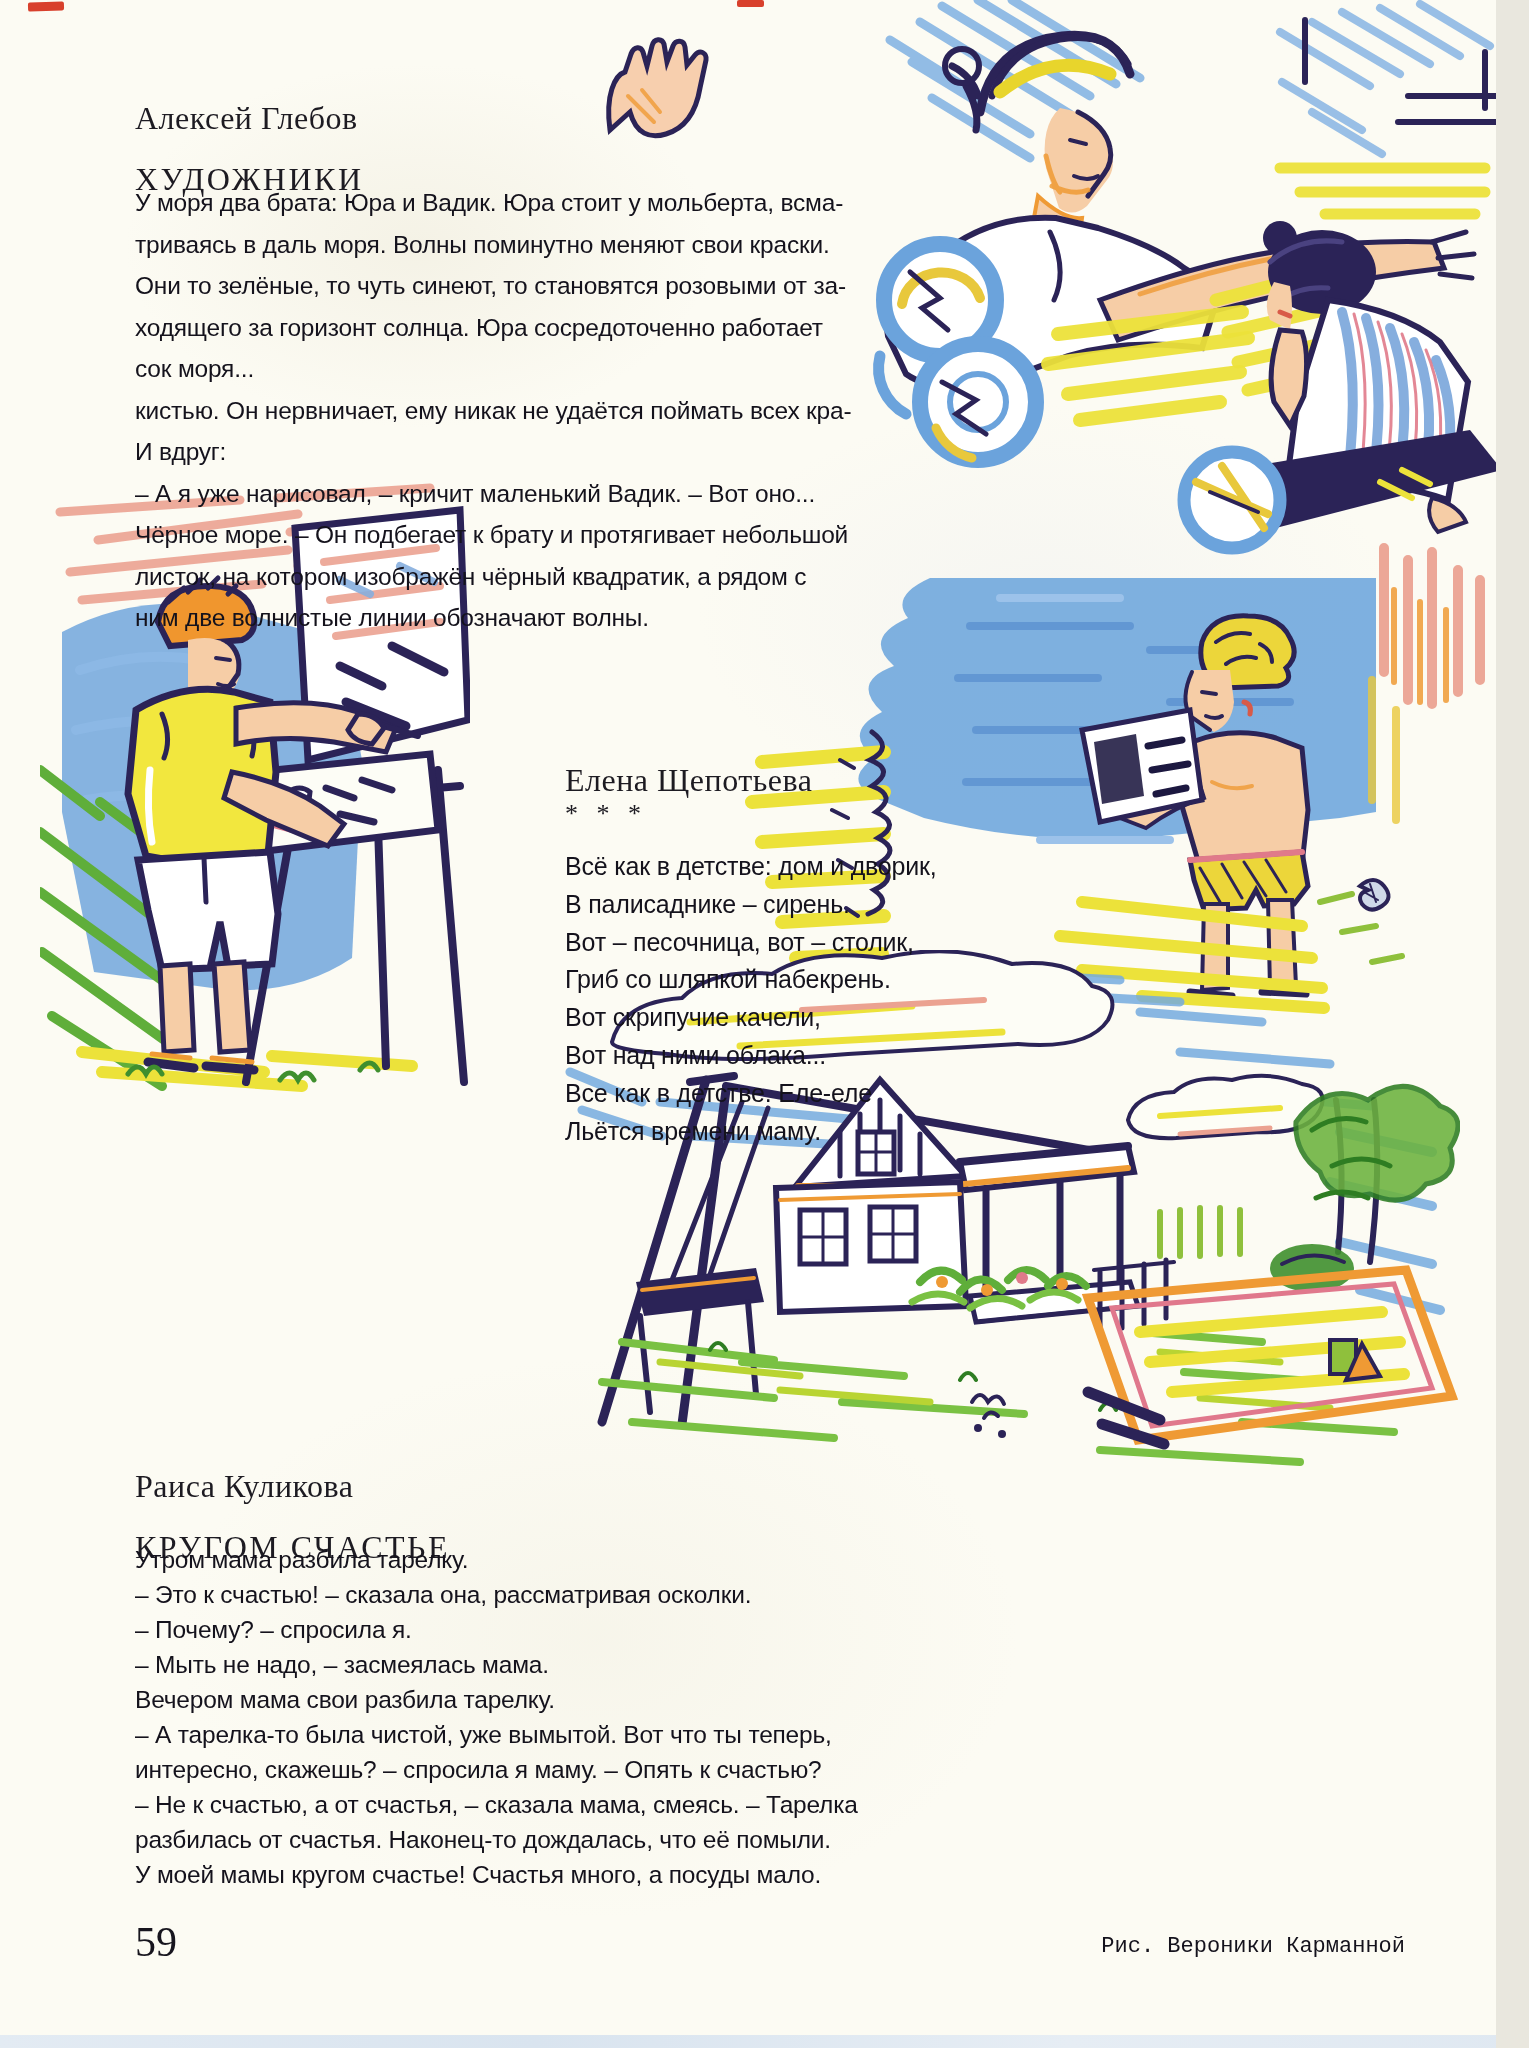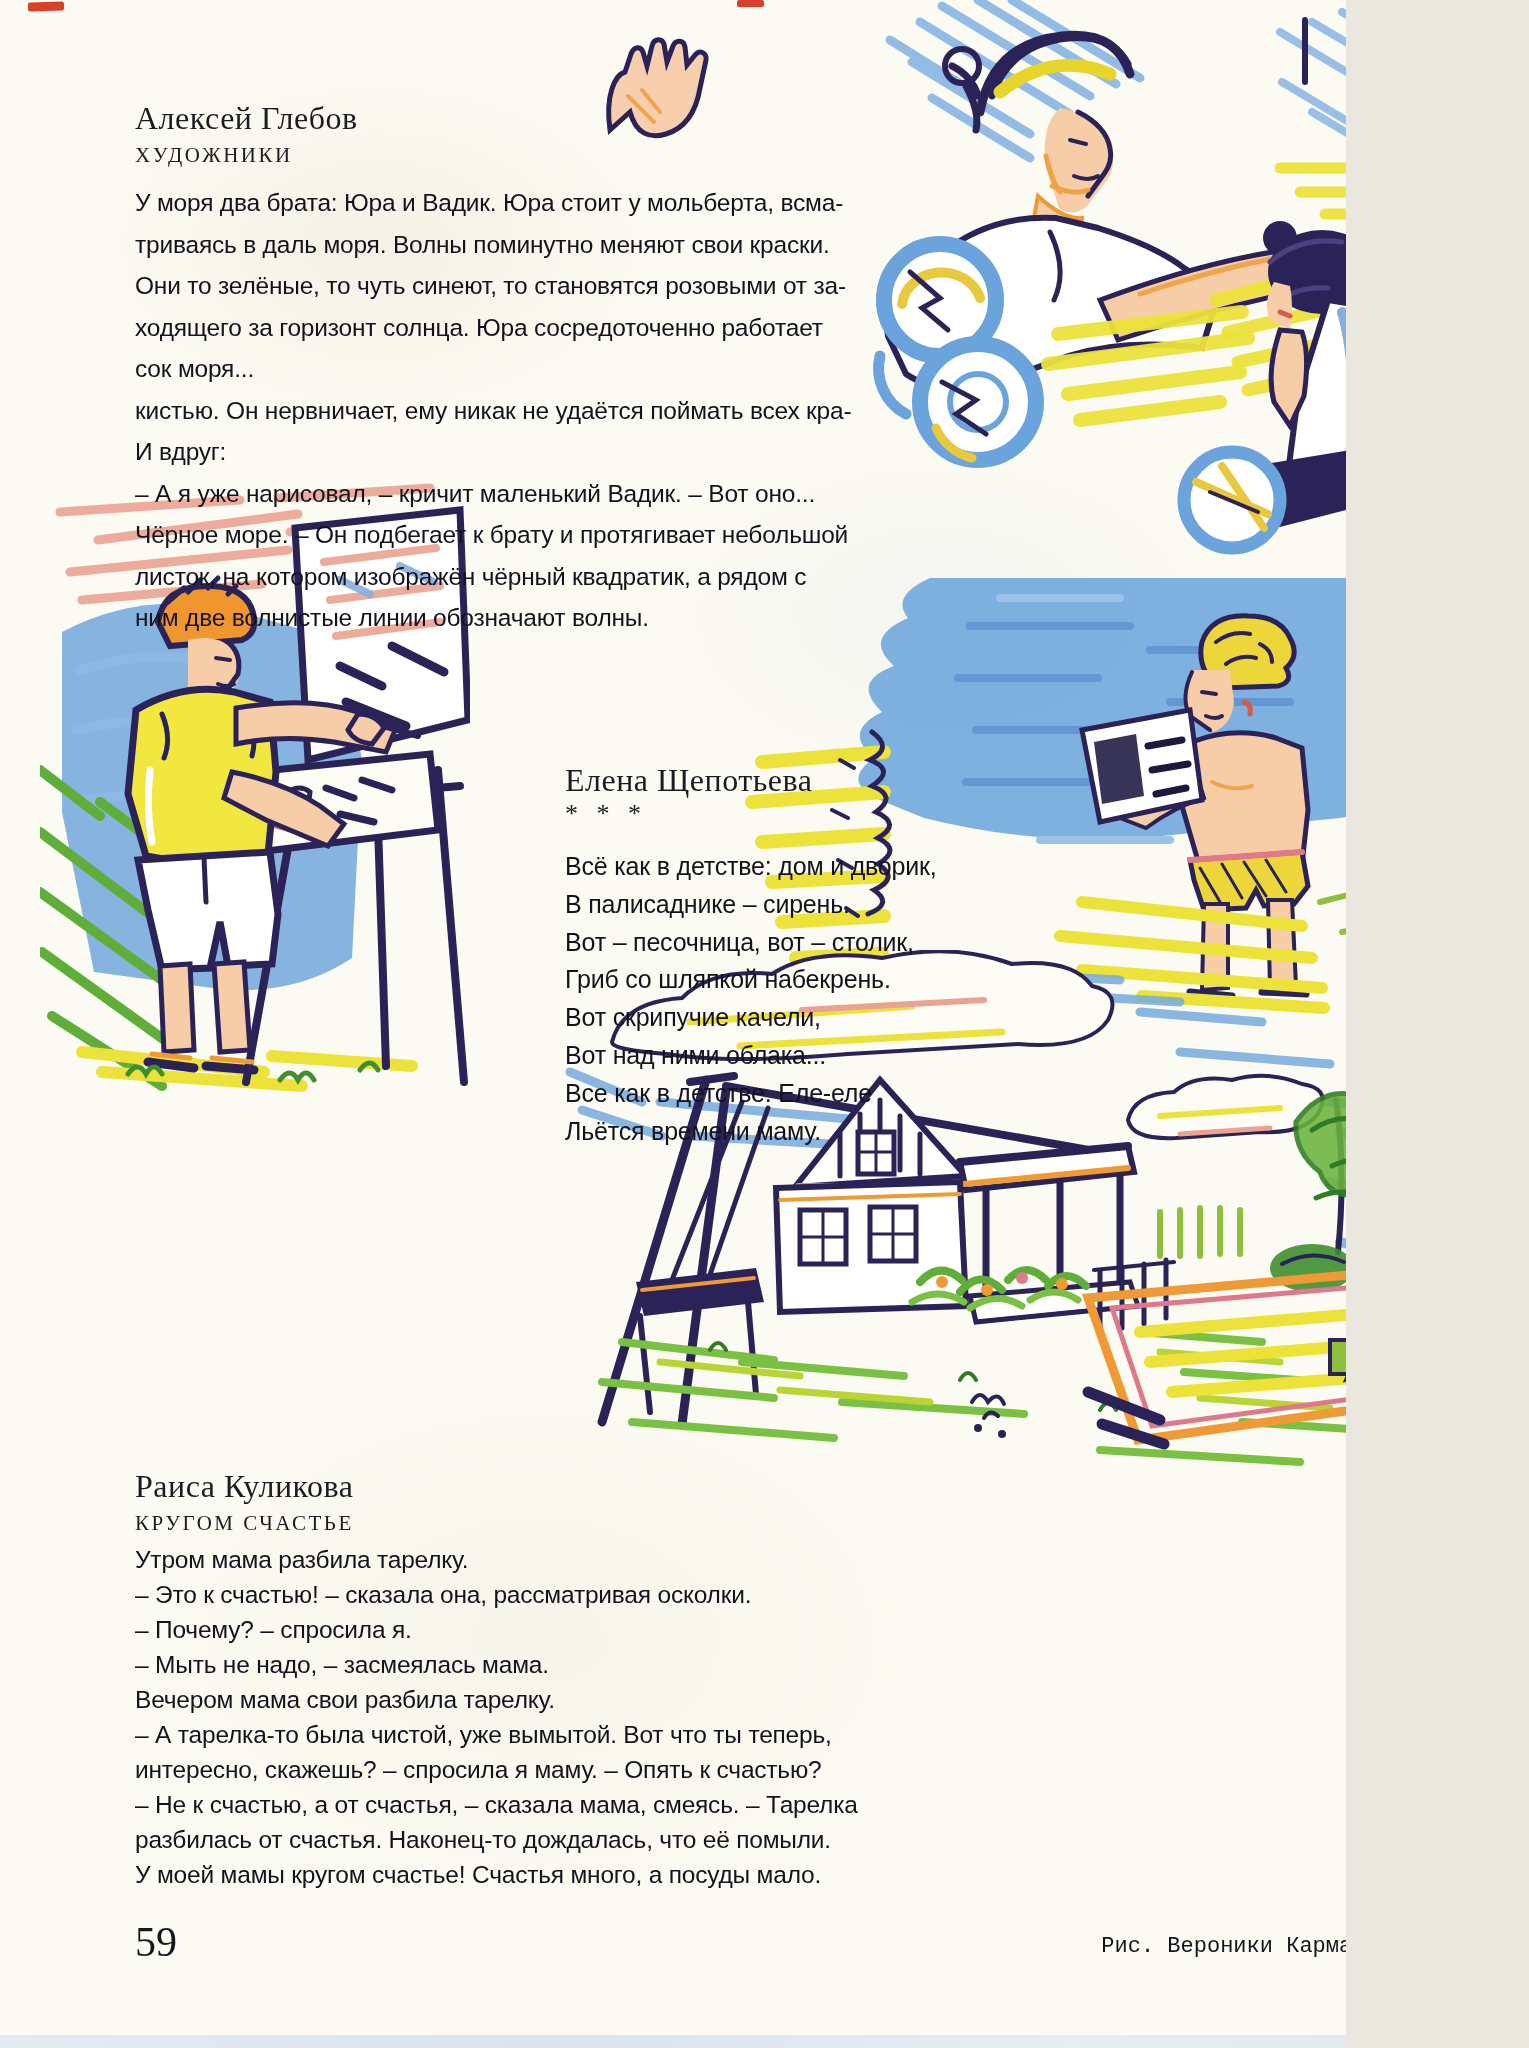--- a/index.html
+++ b/index.html
@@ -1,38 +1,38 @@
 <!DOCTYPE html>
 <html><head>
 <meta charset="utf-8">
 <style>
   * { margin:0; padding:0; box-sizing:border-box; }
   html,body { width:1529px; height:2048px; }
   body { font-family:"Liberation Sans", sans-serif; background:#e9e7de; }
   .page {
-    position:relative; width:1346px; height:2048px; overflow:hidden;
+    position:relative; width:1496px; height:2048px; overflow:hidden;
     background:#fcfbf3;
   }
   
   .page::before{
     content:""; position:absolute; inset:0;
     background:
       radial-gradient(420px 260px at 28% 12%, rgba(230,225,205,.35), transparent 70%),
       radial-gradient(500px 300px at 70% 30%, rgba(225,228,238,.25), transparent 70%),
       radial-gradient(600px 400px at 40% 80%, rgba(235,232,215,.3), transparent 70%);
     pointer-events:none;
   }
   .abs { position:absolute; }
   .author {
     font-family:"Liberation Serif", serif; font-size:32px; color:#1d1b22;
     letter-spacing:.5px;
   }
   .story-title {
-    font-family:"Liberation Serif", serif; font-size:21px; color:#1d1b22;
-    letter-spacing:2.5px; margin-top:6px;
+    font-family:"Liberation Serif", serif; font-size:32px; color:#1d1b22;
+    letter-spacing:2.5px; margin-top:24px;
   }
   .body-text { color:#14121c; }
   .body-text .line { white-space:nowrap; }
   .story1-text { font-size:24.5px; line-height:41.5px; letter-spacing:-.2px; width:700px; }
   .poem-text   { font-size:25px;   line-height:37.8px; letter-spacing:-.2px; width:470px; }
   .story2-text { font-size:24.5px; line-height:35px;   letter-spacing:-.2px; width:800px; }
   .poem-stars { font-family:"Liberation Serif", serif; font-size:26px; color:#1d1b22; letter-spacing:6px; }
   .page-number { font-family:"Liberation Serif", serif; font-size:42px; color:#17151e; }
   .credit { font-size:22px; color:#14121c; width:420px; text-align:right; }
   .red-mark { position:absolute; background:#d8402c; border-radius:2px; }

